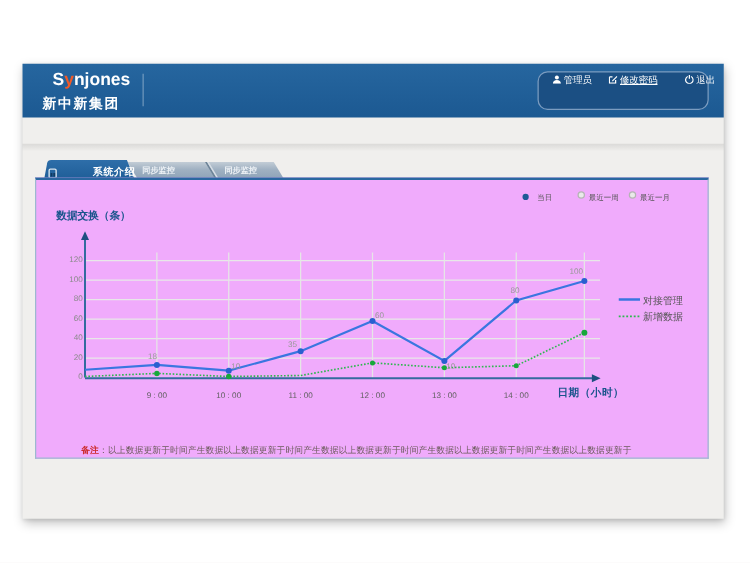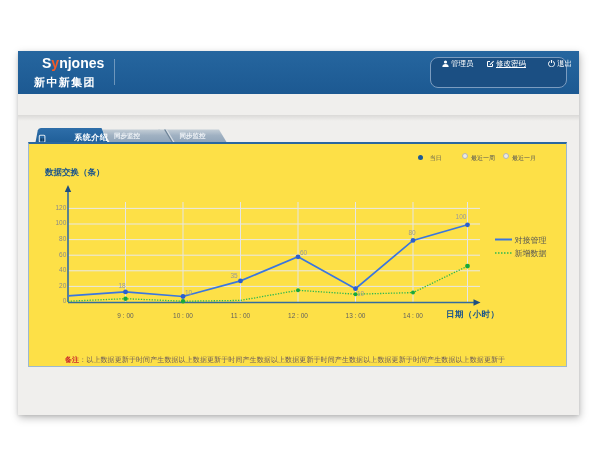--- a/index.html
+++ b/index.html
@@ -14,21 +14,21 @@
 #pill { position:absolute; left:412px; top:6px; width:137px; height:31px; background:#1b4f83; border:1px solid #7b9cc0; border-radius:8px; }
 .pitem { position:absolute; top:0; height:12px; color:#fff; font-size:7.5px; line-height:12px; white-space:nowrap; }
 .pitem svg { vertical-align:-1px; margin-right:2px; }
 #nav { position:absolute; left:0; top:43px; width:561px; height:21.3px; background:linear-gradient(180deg,#fdfdfd,#e7e6e5); border-bottom:2.5px solid #1f5181; }
 .nitem { position:absolute; top:0; height:16px; line-height:15px; font-size:8.5px; font-weight:bold; color:#1d5080; transform:translateX(-50%); white-space:nowrap; }
 .nsep { position:absolute; top:4px; width:1px; height:11px; background:#c4c4c4; box-shadow:1px 0 0 #fafafa; }
 #navshadow { position:absolute; left:0; top:64.3px; width:561px; height:6px; background:linear-gradient(180deg,rgba(0,0,0,0.09),rgba(0,0,0,0)); }
 #tabtxt1 { position:absolute; left:35.3px; top:80.5px; width:40px; font-size:8px; letter-spacing:0.5px; font-weight:bold; color:#fff; white-space:nowrap;margin-left:21px; }
 #tabtxt2 { position:absolute; left:95.9px; top:81px; font-size:6.5px; font-weight:bold; color:#eef2f6; white-space:nowrap; }
 #tabtxt3 { position:absolute; left:161.5px; top:81px; font-size:6.5px; font-weight:bold; color:#eef2f6; white-space:nowrap; }
-#panel { position:absolute; left:10px; top:90.5px; width:539px; height:225px; background:#fde047; border:1px solid #9db9d0; border-top:2.5px solid #2a67a0; }
+#panel { position:absolute; left:10px; top:90.5px; width:539px; height:225px; background:#f0abfc; border:1px solid #9db9d0; border-top:2.5px solid #2a67a0; }
 .rdot { position:absolute; border-radius:50%; }
 .rtxt { position:absolute; font-size:6px; color:#555; white-space:nowrap; }
 #ytitle { position:absolute; left:16px; top:23px; font-size:8.5px; font-weight:bold; color:#1a548c; }
 #xtitle { position:absolute; left:417px; top:165.5px; font-size:8.5px; font-weight:bold; color:#1a548c; letter-spacing:0.4px;font-family:Liberation Mono, monospace; }
 .ltxt { position:absolute; font-size:8px; color:#555; white-space:nowrap; }
 #note { position:absolute; left:36px; top:211px; width:480px; font-size:7px; letter-spacing:0.1px; color:#6b5b5b; white-space:nowrap; }
 #note b { color:#cc2b2b; }
 </style>
 </head>
 <body>

